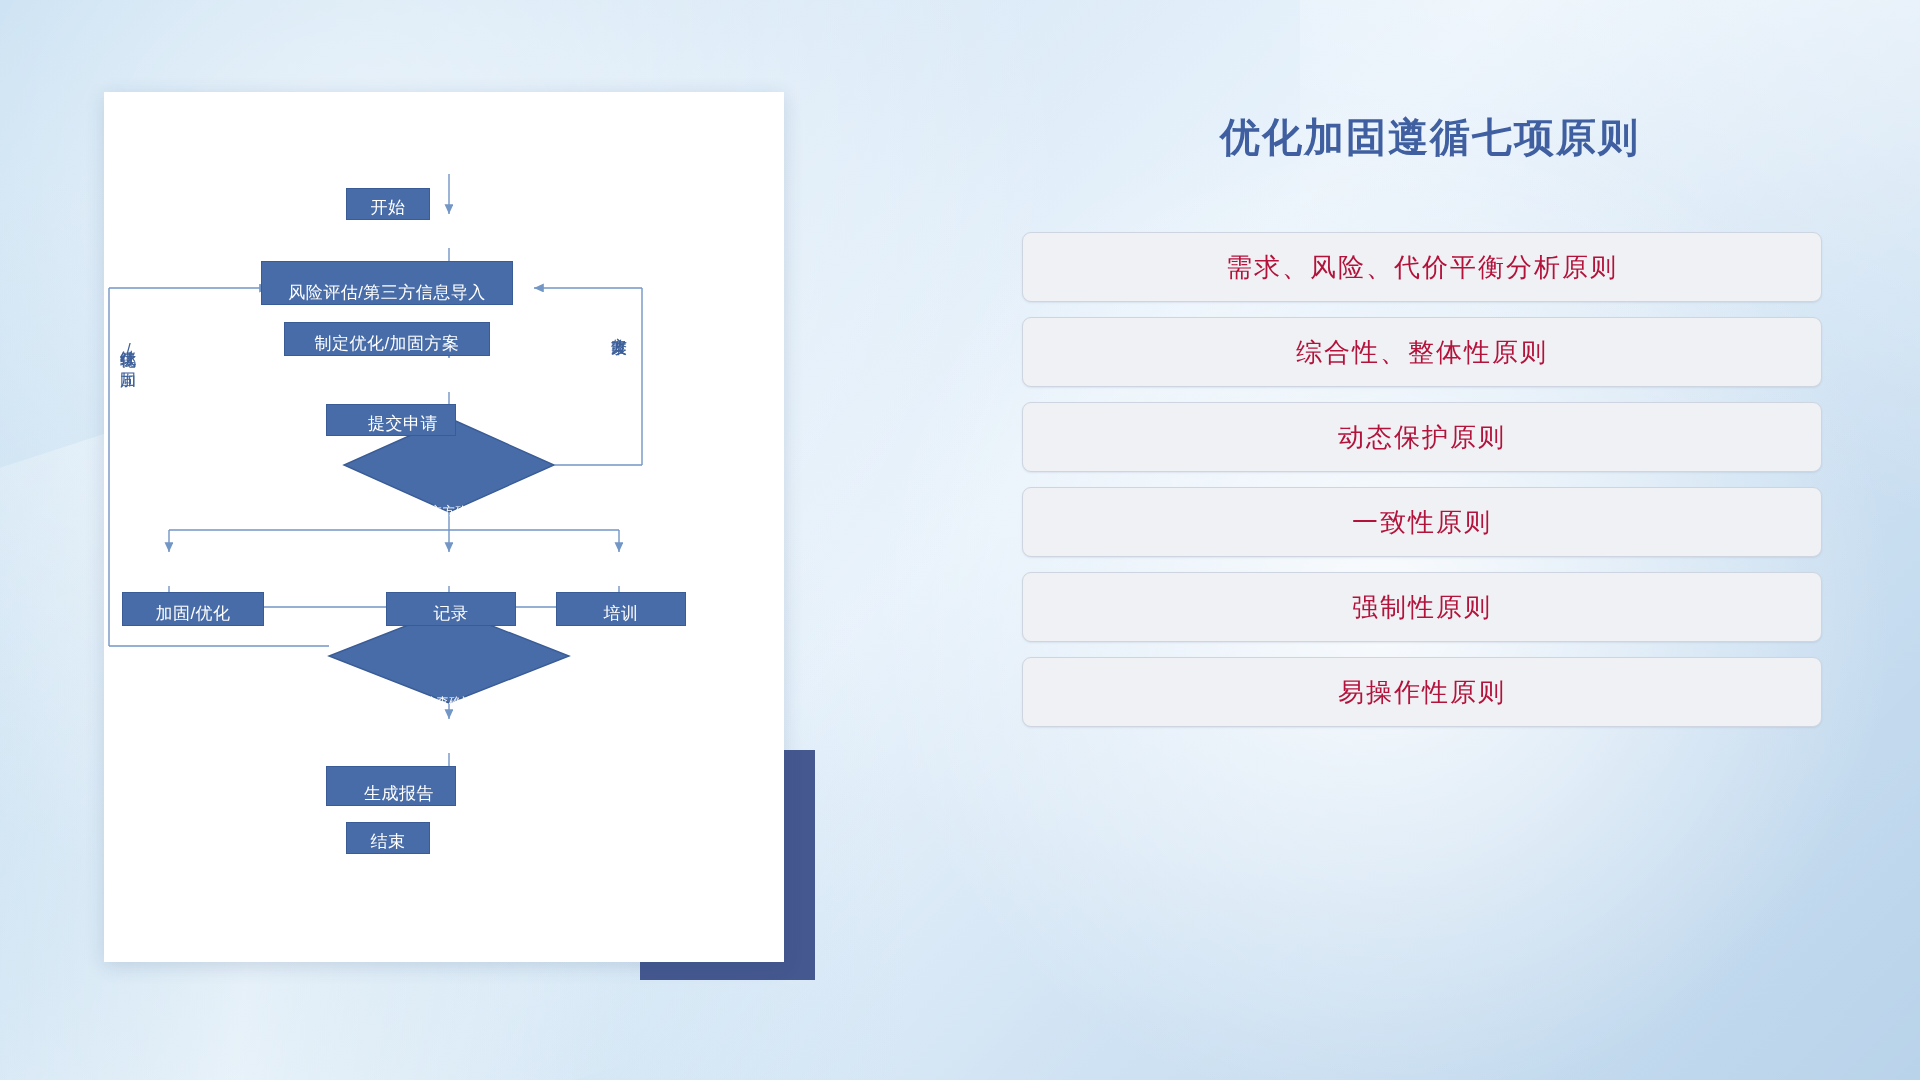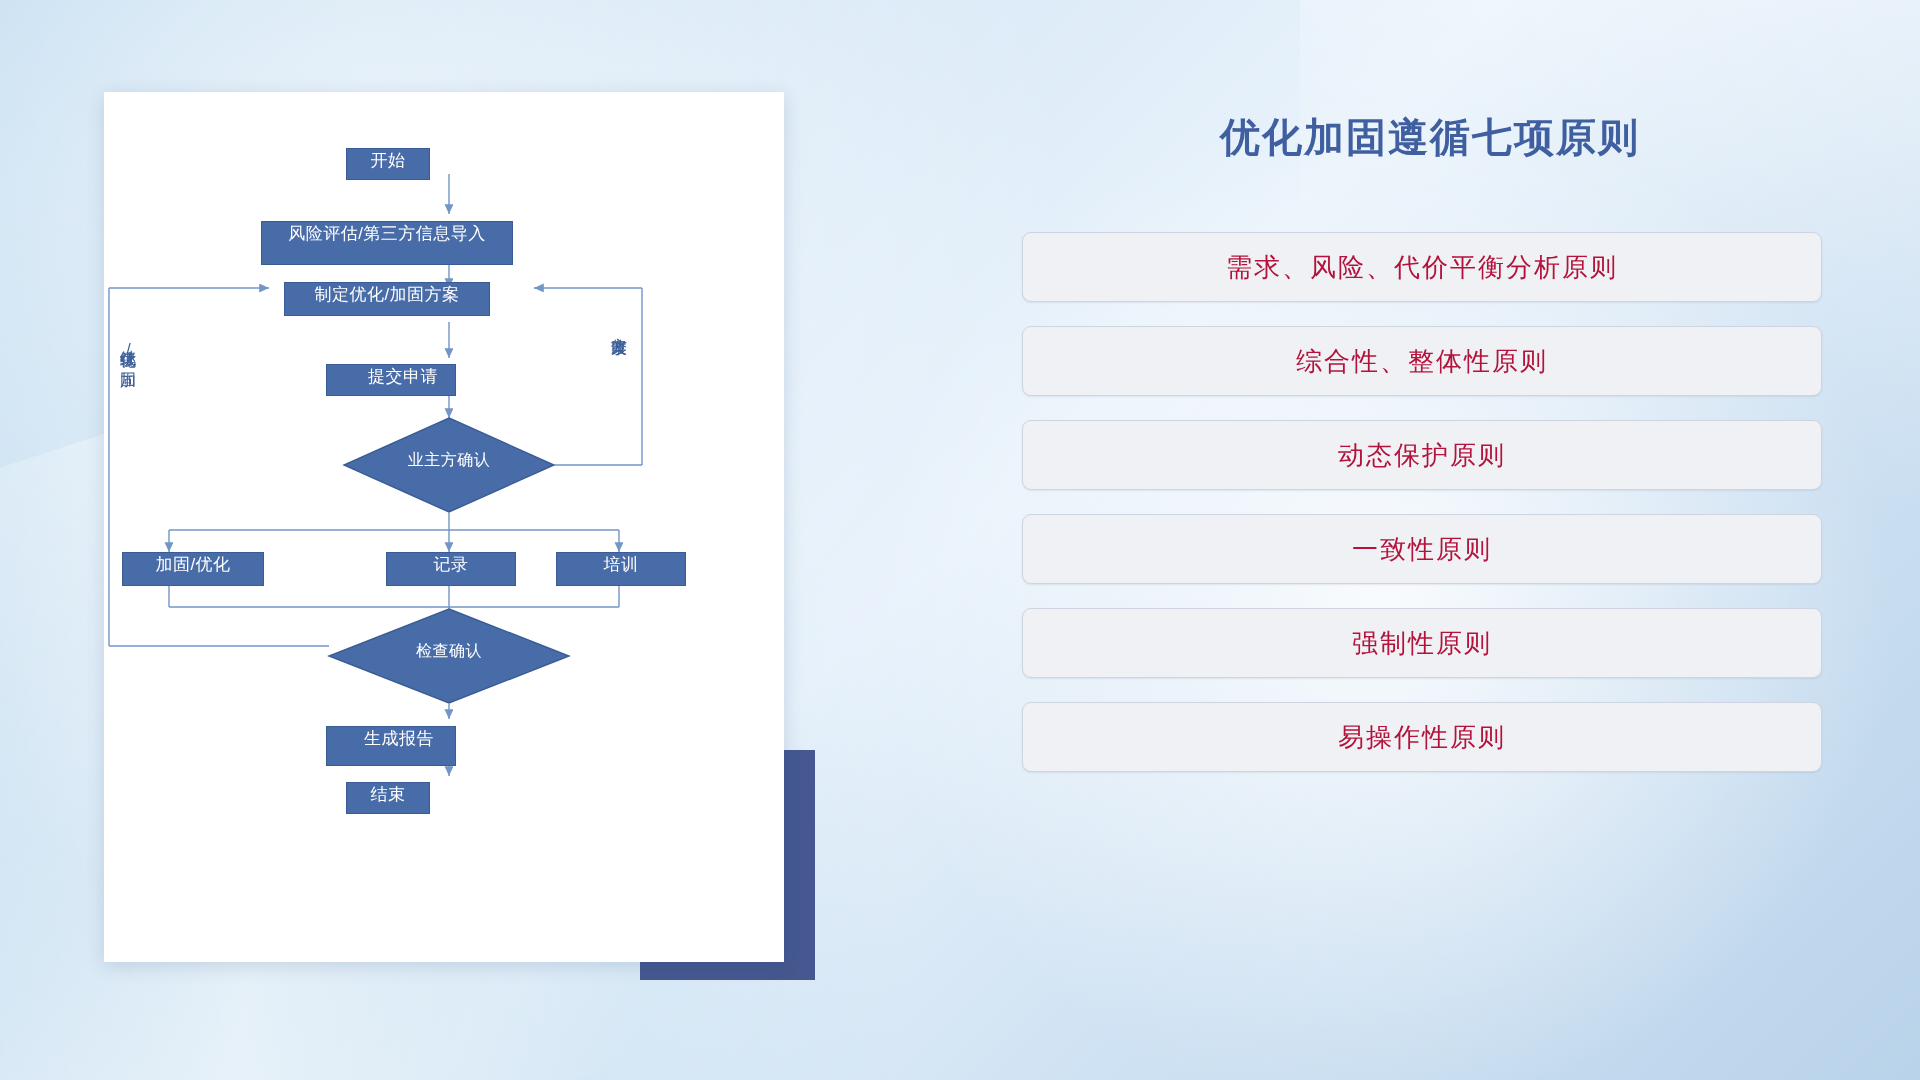--- a/index.html
+++ b/index.html
@@ -64,35 +64,36 @@
   }
   .flow-svg {
     position: absolute;
     left: 0;
     top: 0;
   }
   .node {
     position: absolute;
     box-sizing: border-box;
     display: flex;
-    align-items: flex-start;
+    align-items: flex-end;
     justify-content: center;
     color: #ffffff;
     font-size: 17px;
     letter-spacing: 0.5px;
     white-space: nowrap;
+    margin-top: 40px;
   }
   .node.rect {
     background: #486ca8;
     border: 1px solid #3a5c96;
   }
   .node.diamond-label {
     background: transparent;
     color: #ffffff;
-    font-size: 16px;
+    font-size: 12px;
   }
   .side-label {
     position: absolute;
     color: #3d5f99;
     font-size: 16px;
     line-height: 19px;
     width: 20px;
     text-align: center;
     writing-mode: vertical-rl;
     text-orientation: upright;
@@ -114,21 +115,21 @@
   .principles {
     position: absolute;
     left: 1022px;
     top: 232px;
     width: 800px;
   }
   .principle {
     position: relative;
     box-sizing: border-box;
     height: 70px;
-    margin-bottom: 24px;
+    margin-bottom: 15px;
     border-radius: 9px;
     background: #f0f1f4;
     border: 1px solid #cfd5e0;
     display: flex;
     align-items: center;
     justify-content: center;
     color: #b3123b;
     font-size: 26px;
     letter-spacing: 2px;
     box-shadow: 0 1px 2px rgba(60,80,120,0.10);

